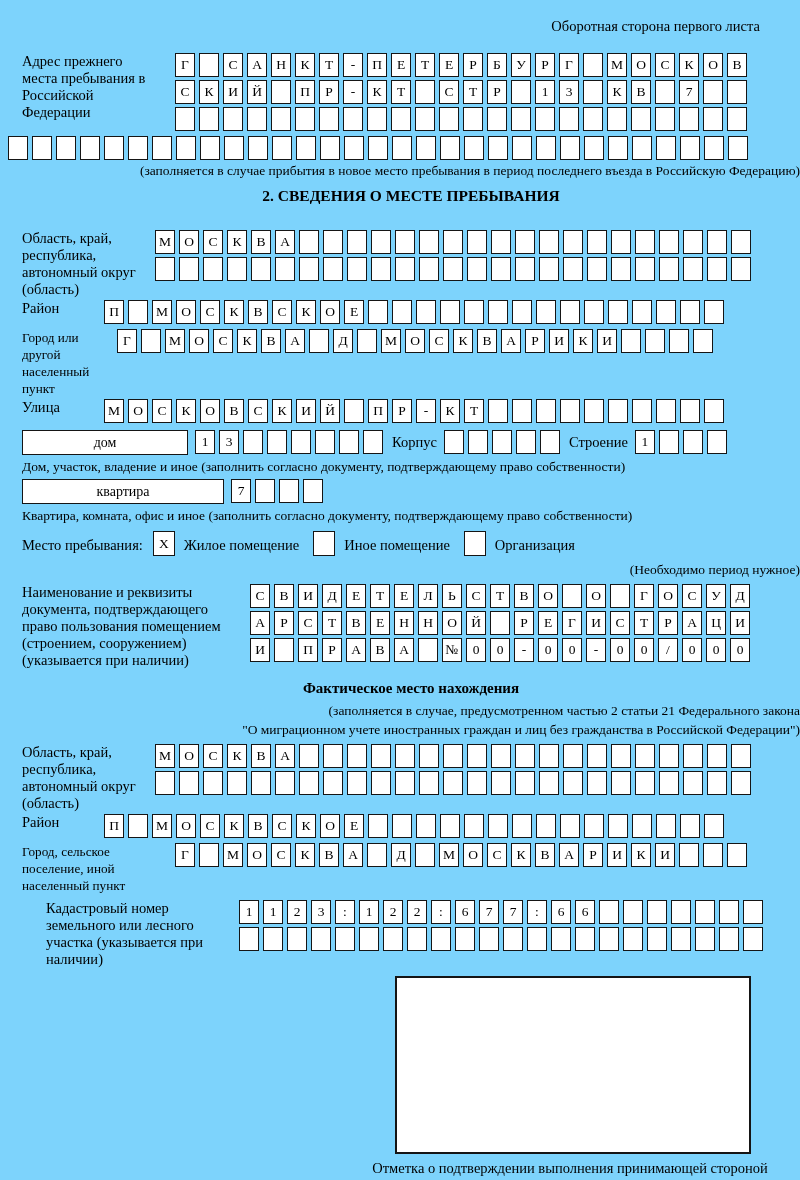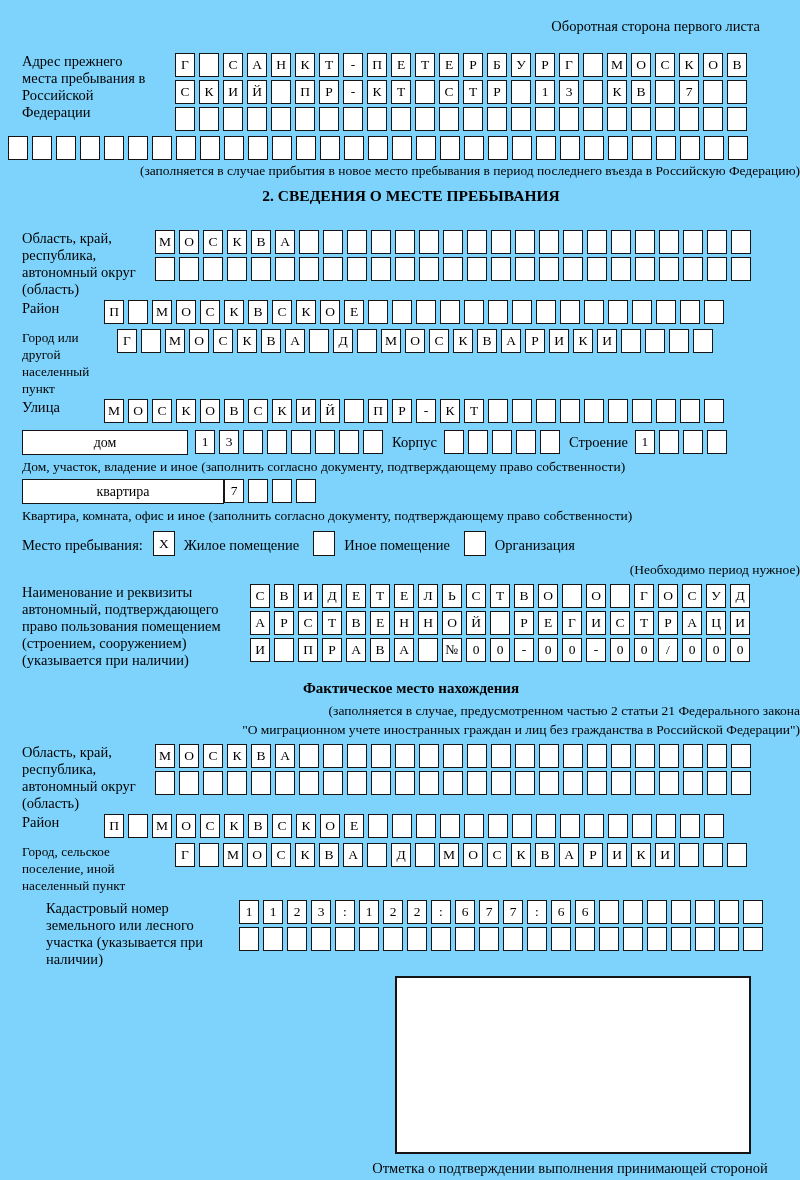--- a/index.html
+++ b/index.html
@@ -36,21 +36,21 @@
   .note-left { font-size:13.5px; text-align:left; margin:2px 0 3px; }
   .sect-title { font-size:15.5px; font-weight:bold; text-align:center; margin:8px 0 25px; }
 
   .block { margin-top:4px; }
   .named-rect {
     box-sizing:border-box; border:1.8px solid #151515; height:25px;
     display:flex; align-items:center; justify-content:center;
     font-size:14px; flex:none; background:#fff;
   }
   .dom-rect { width:166px; margin-right:7px; }
-  .kv-rect  { width:202px; }
+  .kv-rect  { width:202px; margin-right:7px; }
   .inline-lbl { font-size:14.5px; line-height:25px; flex:none; margin:0 7px 0 9px; }
 
   .house-row, .apt-row { display:flex; align-items:flex-start; margin-top:4px; }
   .stay-row { display:flex; align-items:center; margin-top:7px; font-size:14.5px; }
   .stay-row .opt-lbl { margin:0 14px 0 9px; }
   .stay-row .lead { margin-right:10px; }
 
   .center-title { font-size:15px; font-weight:bold; text-align:center; margin:11px 0 6px; }
   .stamp-box {
     box-sizing:border-box; width:356px; height:178px; border:2px solid #151515;
@@ -400,21 +400,21 @@
       </span>
     <span class="opt-lbl">Иное помещение</span>
     <span class="boxrow chk">
         <div class="cb"></div>
       </span>
     <span class="opt-lbl">Организация</span>
   </div>
   <div class="note">(Необходимо период нужное)</div>
 
   <div class="frow mt6">
-    <div class="lbl w228">Наименование и реквизиты автономный, подтверждающего право пользования помещением (строением, сооружением) (указывается при наличии)</div>
+    <div class="lbl w228">Наименование и реквизиты документа, подтверждающего право пользования помещением (строением, сооружением) (указывается при наличии)</div>
     <div>
       <div class="boxrow">
           <div class="cb">С</div>
           <div class="cb">В</div>
           <div class="cb">И</div>
           <div class="cb">Д</div>
           <div class="cb">Е</div>
           <div class="cb">Т</div>
           <div class="cb">Е</div>
           <div class="cb">Л</div>

